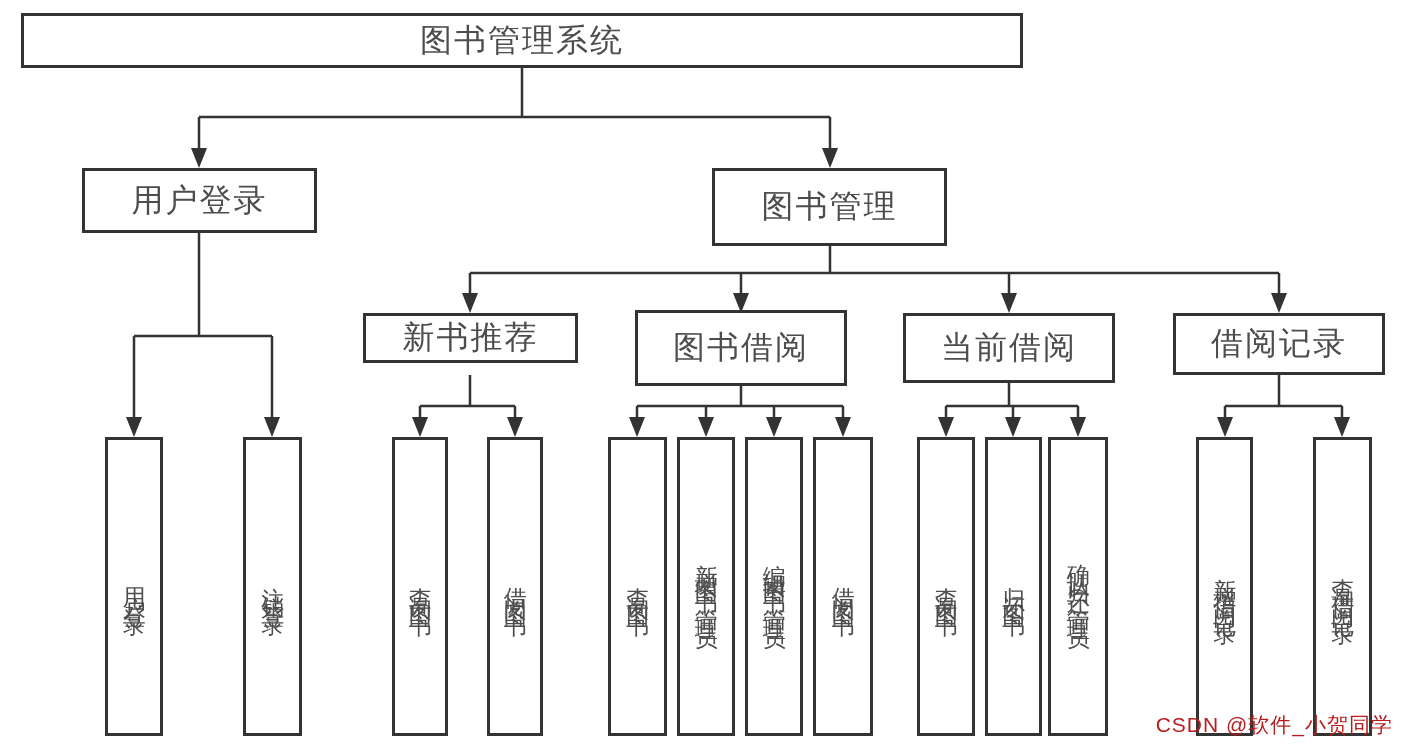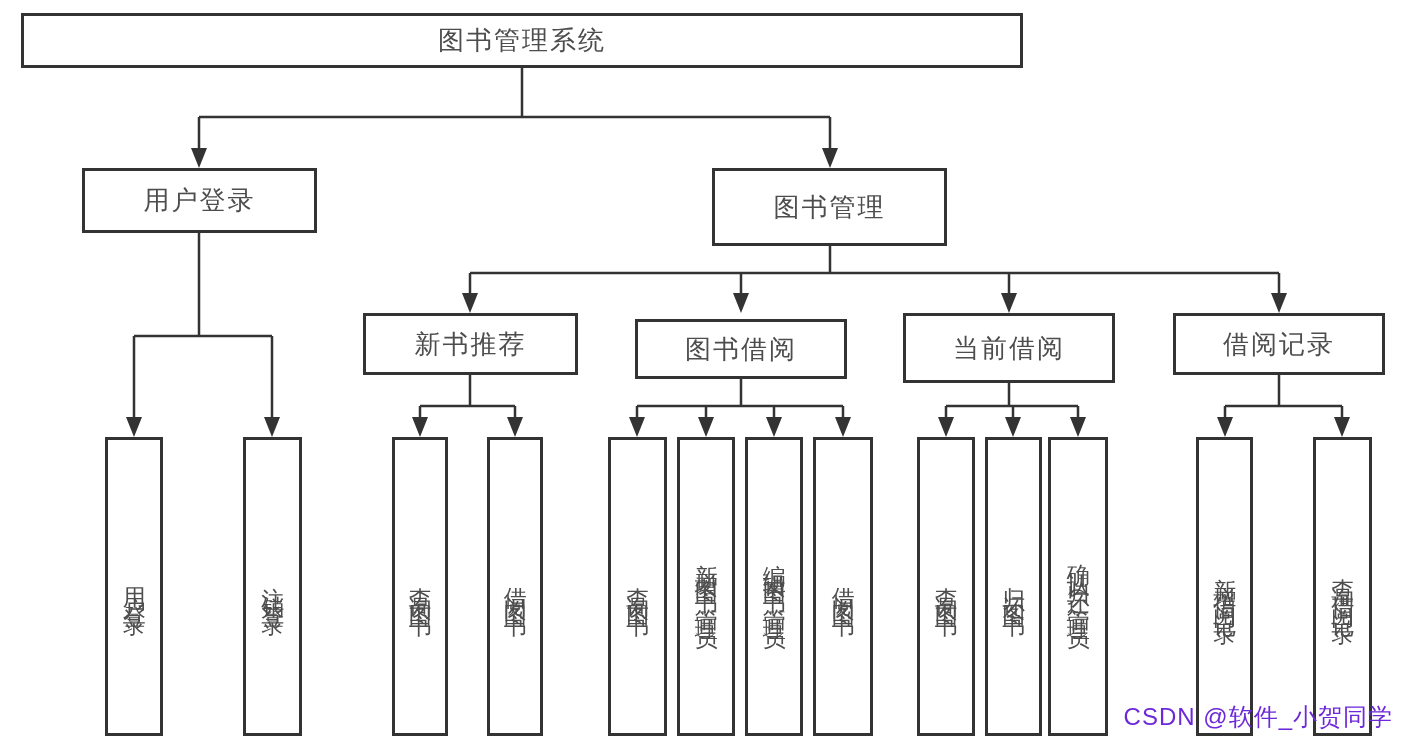--- a/index.html
+++ b/index.html
@@ -10,21 +10,21 @@
     overflow:hidden;
     font-family:"Liberation Sans","DejaVu Sans",sans-serif;
   }
   #connectors{position:absolute;left:0;top:0;z-index:0;}
   .hbox{
     position:absolute;
     box-sizing:border-box;
     border:3px solid #333333;
     background:#ffffff;
     display:flex;align-items:center;justify-content:center;
-    font-size:26px;color:#4d4d4d;
+    font-size:32px;color:#4d4d4d;
     letter-spacing:2px;
     z-index:1;
   }
   .vbox{
     position:absolute;
     box-sizing:border-box;
     border:3px solid #333333;
     background:#ffffff;
     display:flex;align-items:center;justify-content:center;
     z-index:1;
@@ -32,23 +32,23 @@
   .vtext{
     writing-mode:vertical-rl;
     text-orientation:mixed;
     font-size:23px;color:#4d4d4d;
     letter-spacing:9px;
     line-height:1.1;
     white-space:nowrap;
   }
   .watermark{
     position:absolute;
-    right:12px;bottom:14px;
-    font-size:24px;
-    color:#6d28d9;
+    right:12px;bottom:8px;
+    font-size:21px;
+    color:#b91c1c;
     letter-spacing:1px;
     z-index:2;
   }
 </style>
 </head>
 <body>
 
 <div id="canvas">
 
   <svg id="connectors" width="1405" height="747" viewBox="0 0 1405 747">
@@ -74,24 +74,24 @@
     <span>图书管理系统</span>
   </div>
 
   <div class="hbox" style="left:82px;top:168px;width:235px;height:65px;">
     <span>用户登录</span>
   </div>
   <div class="hbox" style="left:712px;top:168px;width:235px;height:78px;">
     <span>图书管理</span>
   </div>
 
-  <div class="hbox" style="left:363px;top:313px;width:215px;height:62px;">
+  <div class="hbox" style="left:363px;top:313px;width:215px;height:50px;">
     <span>新书推荐</span>
   </div>
-  <div class="hbox" style="left:635px;top:319px;width:212px;height:60px;">
+  <div class="hbox" style="left:635px;top:310px;width:212px;height:76px;">
     <span>图书借阅</span>
   </div>
   <div class="hbox" style="left:903px;top:313px;width:212px;height:70px;">
     <span>当前借阅</span>
   </div>
   <div class="hbox" style="left:1173px;top:313px;width:212px;height:62px;">
     <span>借阅记录</span>
   </div>
 
   <div class="vbox" style="left:105px;top:437px;width:58px;height:299px;">

